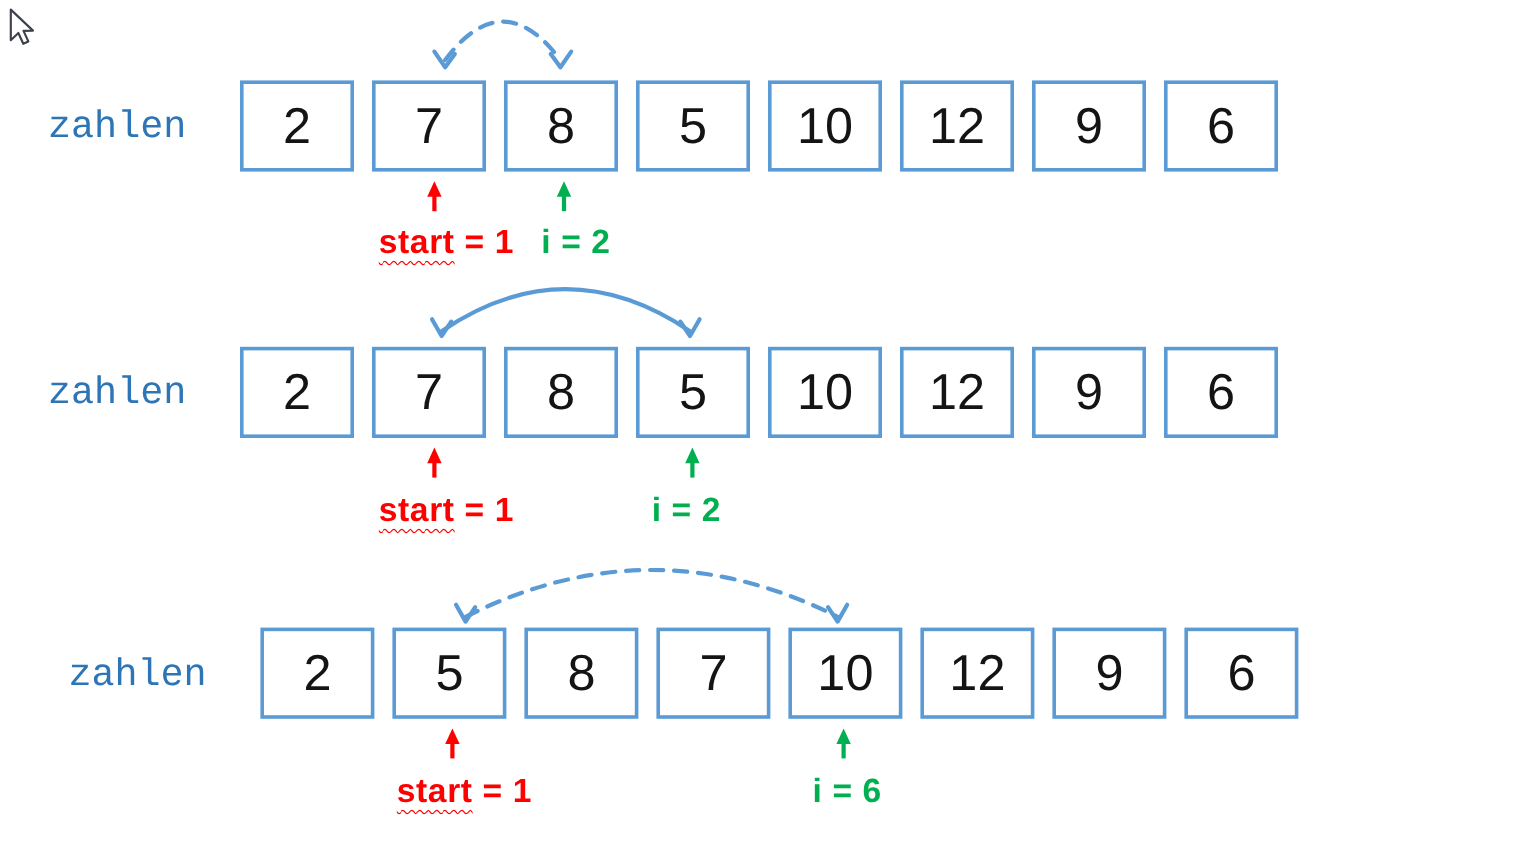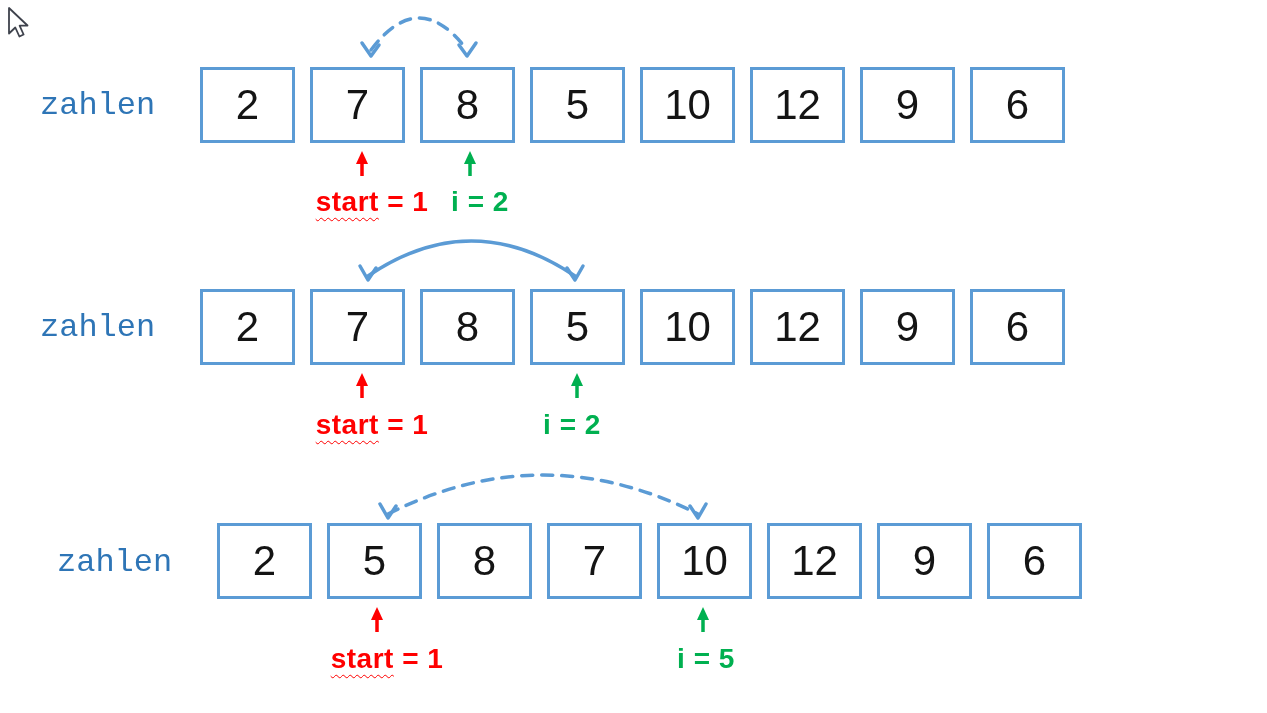--- a/index.html
+++ b/index.html
@@ -152,15 +152,15 @@
     <div class="cell">2</div>
     <div class="cell">5</div>
     <div class="cell">8</div>
     <div class="cell">7</div>
     <div class="cell">10</div>
     <div class="cell">12</div>
     <div class="cell">9</div>
     <div class="cell">6</div>
   </div>
   <div class="ann red" style="left:374px;top:643px"><span class="wavy">start</span> <span>= 1</span></div>
-  <div class="ann green" style="left:706px;top:643px">i = 5</div>
+  <div class="ann green" style="left:706px;top:643px">i = 6</div>
 
 </div>
 
 </body></html>

